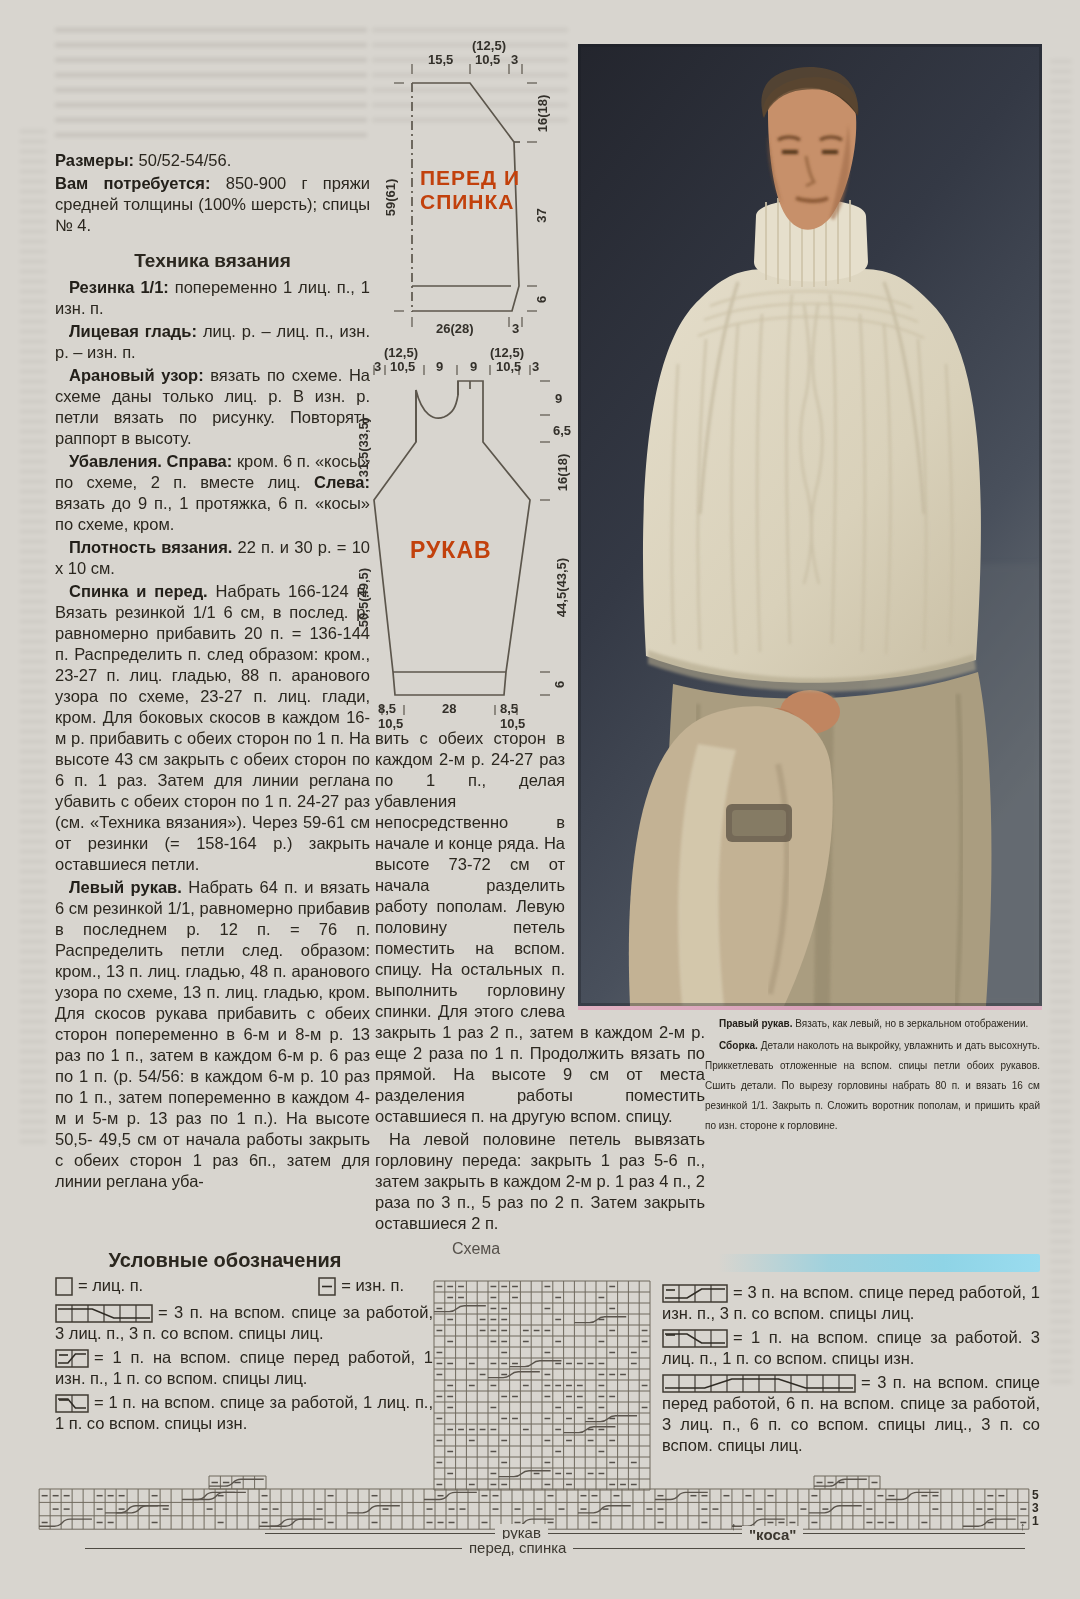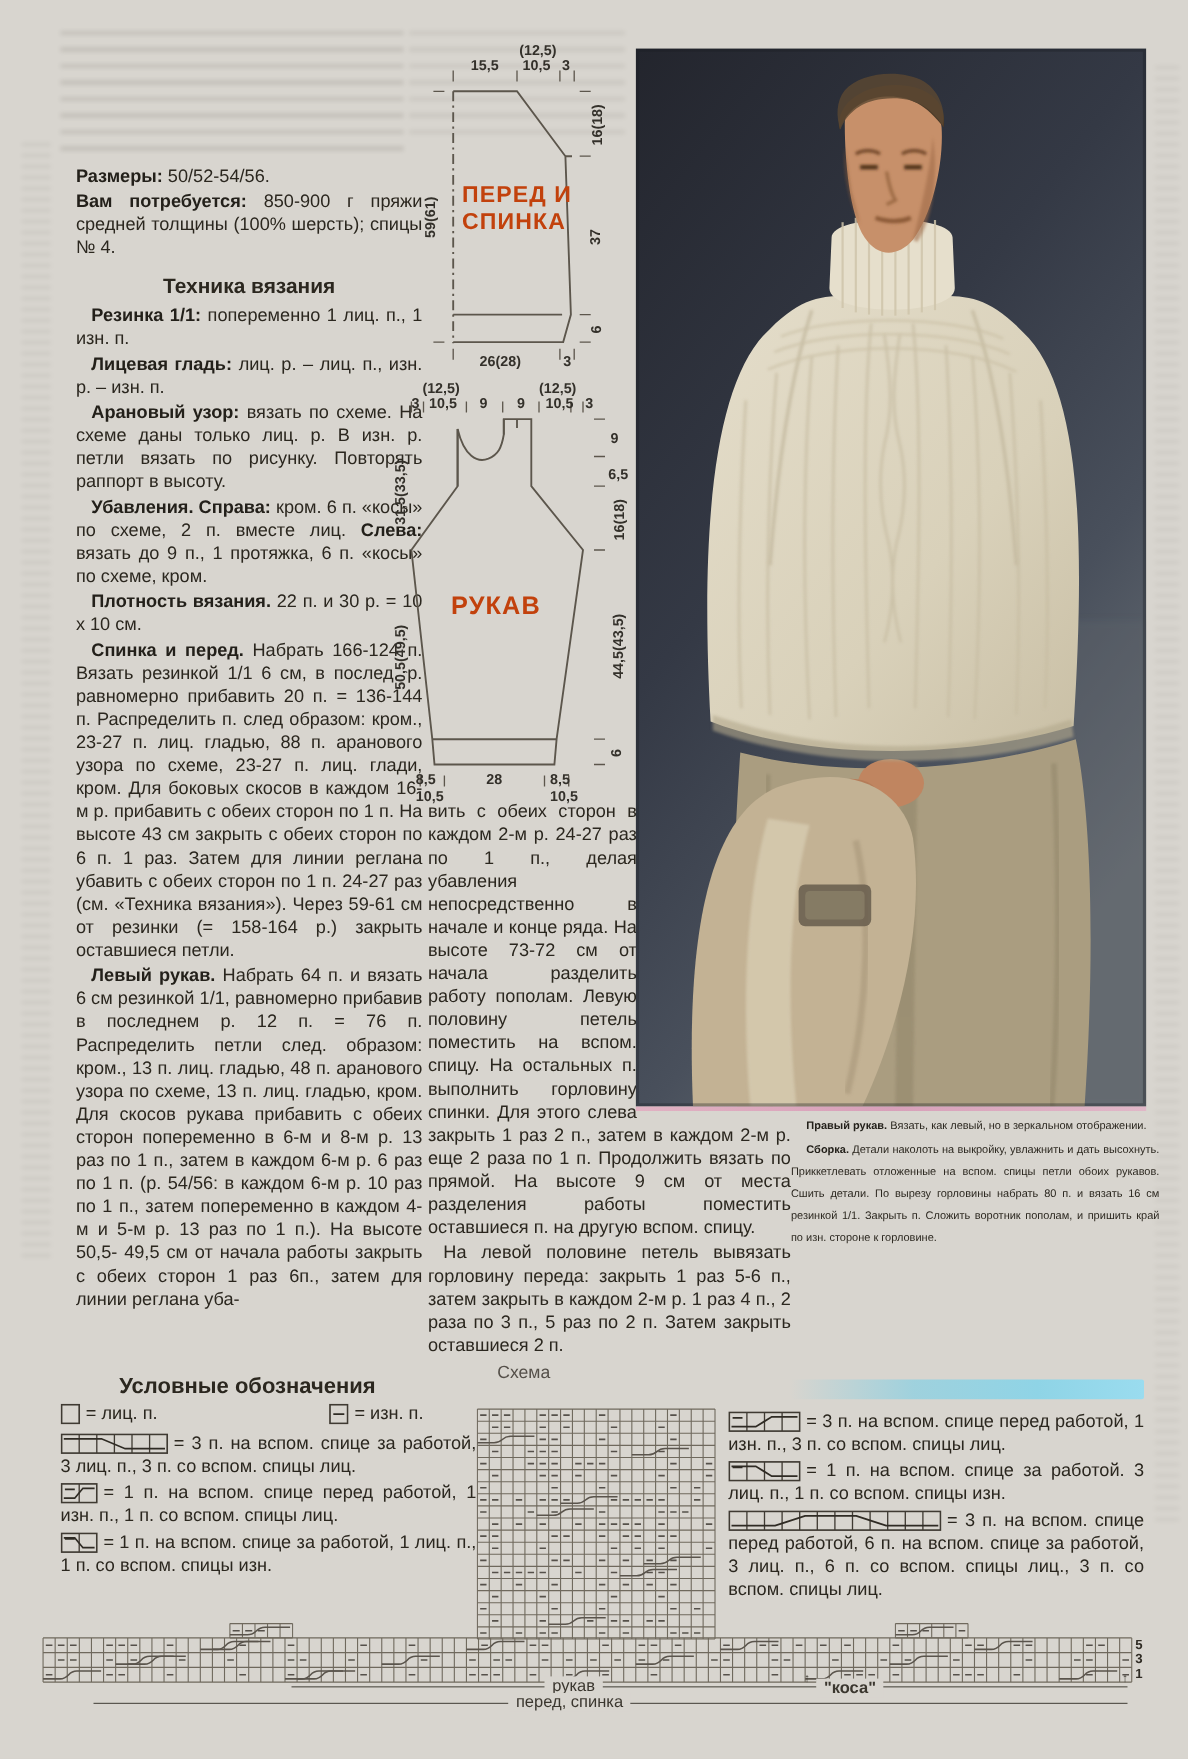--- a/index.html
+++ b/index.html
@@ -1,19 +1,19 @@
 <!DOCTYPE html>
 <html><head>
 <meta charset="utf-8">
 <style>
   html,body{margin:0;padding:0;}
   body{width:1080px;height:1599px;position:relative;background:#cfccc6;
        font-family:"Liberation Sans",sans-serif;color:#2b271f;}
   .page{position:absolute;inset:0;background:#d8d5cf;overflow:hidden;}
-  .col{position:absolute;text-align:justify;font-size:16.5px;line-height:21px;margin-left:14px;}
+  .col{position:absolute;text-align:justify;font-size:16.5px;line-height:21px;}
   .col p{margin:0 0 2px 0;text-indent:14px;}
   .col p.noind{text-indent:0;}
   b{color:#23201a;}
   h3.tech{font-size:19px;text-align:center;margin:14px 0 6px 0;text-indent:0;}
   .ghost{position:absolute;opacity:.45;filter:blur(2px);
     background:repeating-linear-gradient(180deg, rgba(95,90,80,.35) 0 4px, rgba(0,0,0,0) 4px 15px);}
   .ghost.v{background:repeating-linear-gradient(180deg, rgba(95,90,80,.30) 0 3px, rgba(0,0,0,0) 3px 10px);}
   .dim{position:absolute;font-weight:bold;font-size:13px;color:#33302a;white-space:nowrap;}
   .vdim{transform:rotate(-90deg);transform-origin:center;}
   .dtitle{position:absolute;font-weight:bold;font-size:21px;color:#c2410c;letter-spacing:1px;white-space:nowrap;}
@@ -257,21 +257,21 @@
   <div class="cyanbar" style="left:718px;top:1254px;width:322px;"></div>
 
   <div class="legend" style="left:55px;top:1250px;width:378px;">
     <div class="hdr" style="width:340px;">Условные обозначения</div>
     <div style="display:flex;justify-content:space-between;margin-bottom:3px;">
       <span class="item"><span class="sym"><svg width="18" height="19" viewBox="0 0 18 19">
               <rect x="1" y="1" width="16" height="17" fill="none" stroke="#3f3a32" stroke-width="1.5"></rect>
               <g stroke="#3f3a32" stroke-width="1.2"></g>
               <g stroke="#2f2b24" stroke-width="1.6" fill="none"></g>
             </svg></span><span>= лиц. п.</span></span>
-      <span class="item" style="margin-right:48px;"><span class="sym"><svg width="18" height="19" viewBox="0 0 18 19">
+      <span class="item" style="margin-right:29px;"><span class="sym"><svg width="18" height="19" viewBox="0 0 18 19">
               <rect x="1" y="1" width="16" height="17" fill="none" stroke="#3f3a32" stroke-width="1.5"></rect>
               <g stroke="#3f3a32" stroke-width="1.2"></g>
               <g stroke="#2f2b24" stroke-width="1.6" fill="none">
                 <line x1="4" y1="9.5" x2="14" y2="9.5"></line>
               </g>
             </svg></span><span>= изн. п.</span></span>
     </div>
     <div class="item"><span class="sym"><svg width="98" height="19" viewBox="0 0 98 19">
             <rect x="1" y="1" width="96" height="17" fill="none" stroke="#3f3a32" stroke-width="1.5"></rect>
             <g stroke="#3f3a32" stroke-width="1.2">

